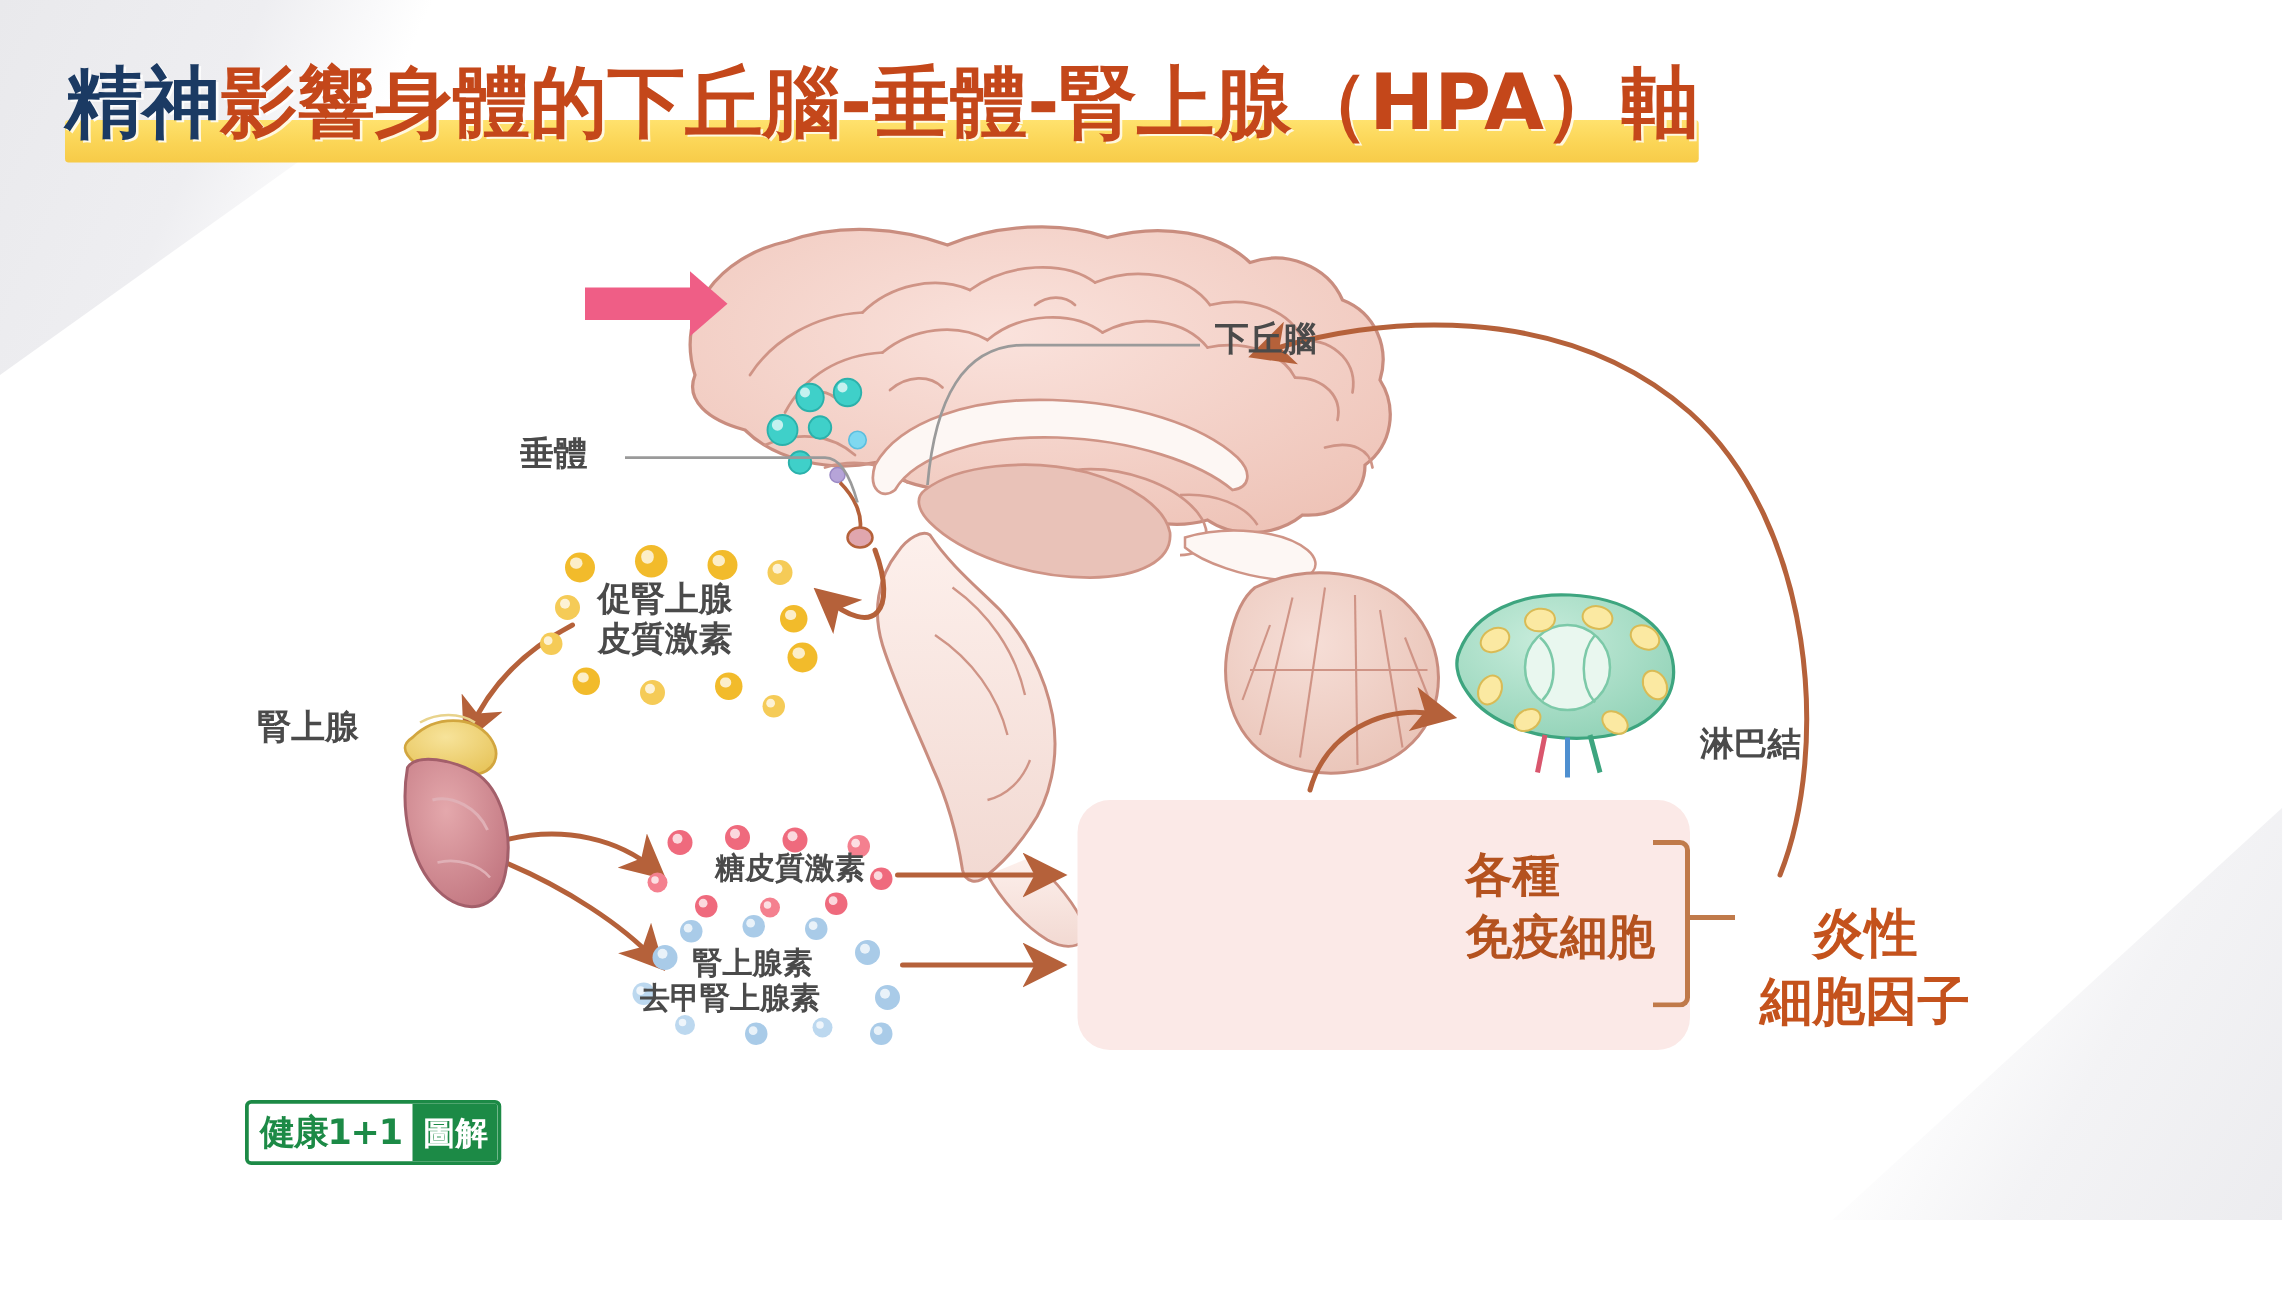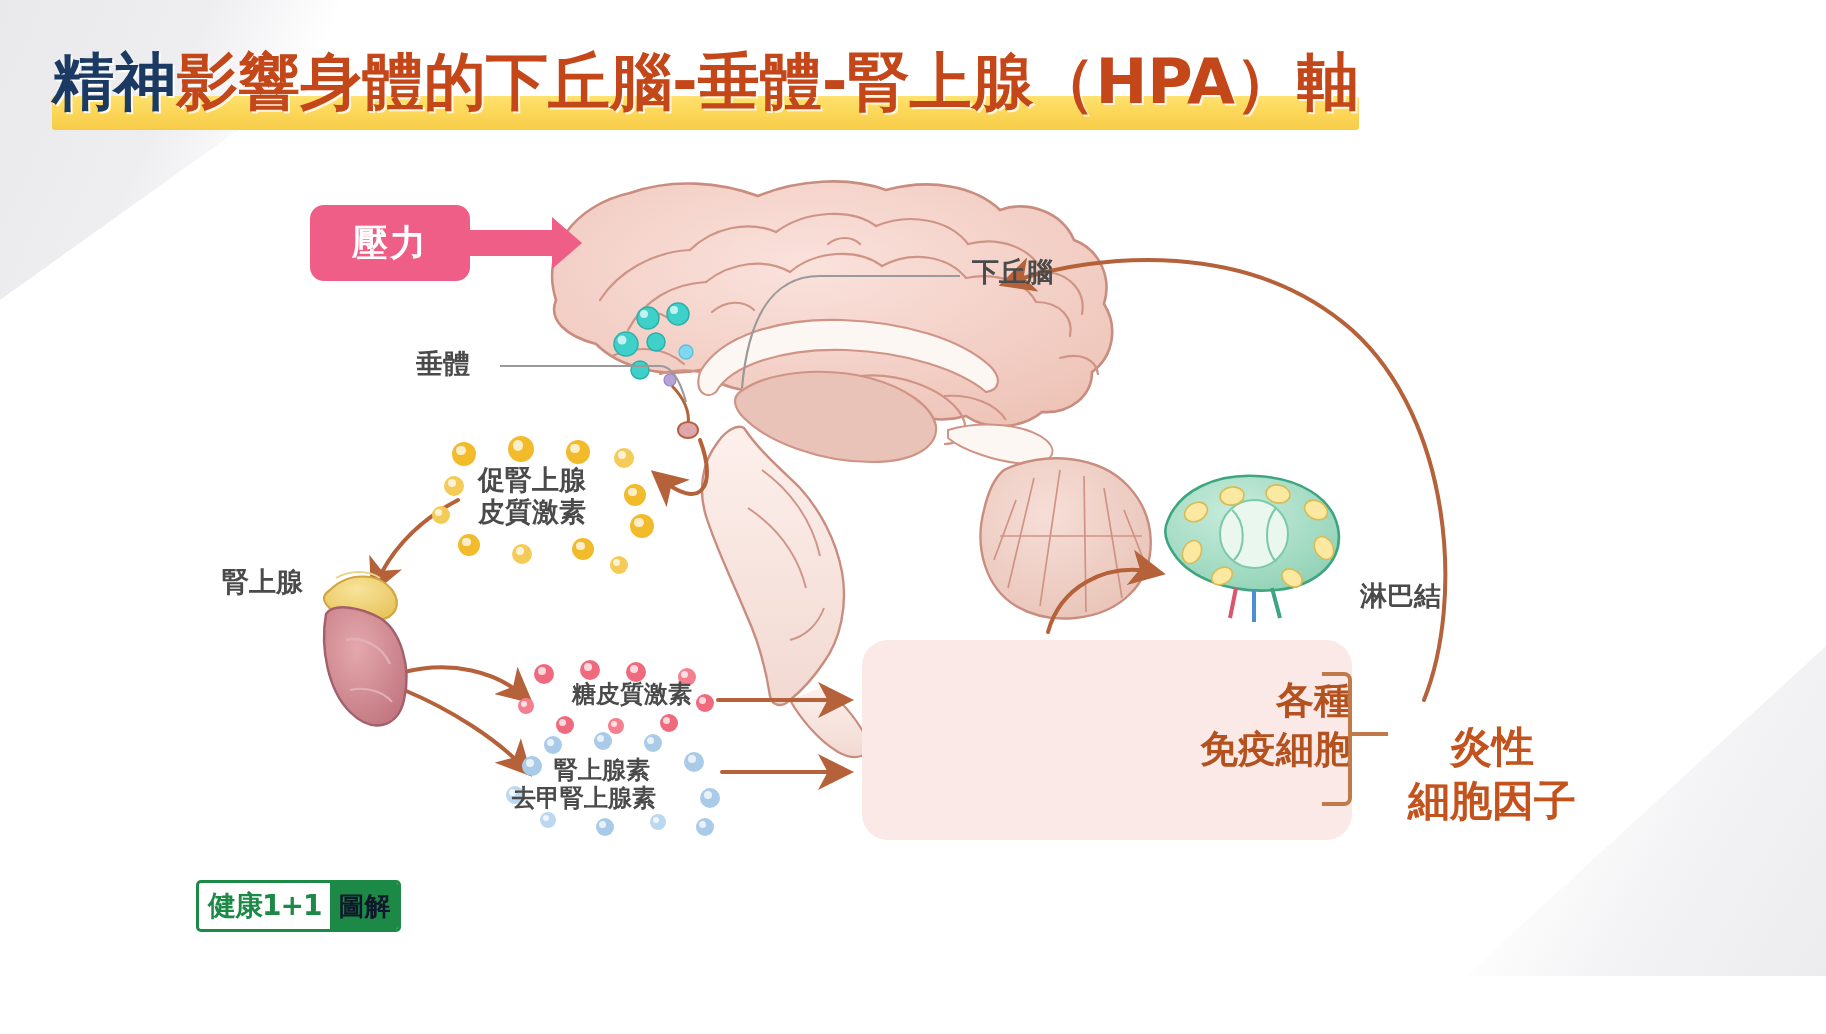--- a/index.html
+++ b/index.html
@@ -49,37 +49,37 @@
     border-left:30px solid #ef5e86;}
 
   
   .dot{position:absolute;border-radius:50%;}
   .dot::after{content:"";position:absolute;left:18%;top:16%;width:40%;height:40%;
     border-radius:50%;background:rgba(255,255,255,.75);}
 
   
   .immune-panel{position:absolute;left:862px;top:640px;width:490px;height:200px;
     background:#fbe9e7;border-radius:26px;}
-  .immune-text{position:absolute;left:1172px;top:676px;width:180px;text-align:right;
+  .immune-text{position:absolute;left:1172px;top:676px;width:180px;text-align:left;
     font-size:38px;font-weight:bold;color:#b4521f;line-height:1.28;
     font-family:"DejaVu Sans","Liberation Sans",sans-serif;}
   .bracket{position:absolute;left:1322px;top:672px;width:26px;height:126px;
     border:4px solid #c07a4a;border-left:none;border-radius:0 8px 8px 0;}
   .bracket-stem{position:absolute;left:1348px;top:732px;width:40px;height:4px;background:#c07a4a;}
 
   .cyto{position:absolute;left:1392px;top:720px;width:200px;text-align:center;
     font-size:42px;font-weight:bold;color:#c4521c;line-height:1.28;
     font-family:"DejaVu Sans","Liberation Sans",sans-serif;}
 
   
   .logo{position:absolute;left:196px;top:880px;height:46px;display:flex;
     border:3px solid #1c8a46;border-radius:5px;overflow:hidden;background:#fff;}
   .logo-a{display:flex;align-items:center;padding:0 9px;color:#1c8a46;
     font-size:28px;font-weight:bold;font-family:"DejaVu Sans","Liberation Sans",sans-serif;letter-spacing:-1px;text-align:right;}
-  .logo-b{display:flex;align-items:center;padding:0 8px;background:#1c8a46;color:#0f172a;
+  .logo-b{display:flex;align-items:center;padding:0 8px;background:#1c8a46;color:#ffffff;
     font-size:26px;font-weight:bold;font-family:"DejaVu Sans","Liberation Sans",sans-serif;}
 
   .source{position:absolute;left:1000px;top:884px;font-size:27px;color:#555;
     font-family:"DejaVu Sans","Liberation Sans",sans-serif;white-space:nowrap;}
 
   svg.overlay{position:absolute;left:0;top:0;width:1826px;height:1034px;pointer-events:none;}
 </style>
 </head>
 <body>
 
@@ -336,23 +336,20 @@
         <path d="M1022 796 L1050 808"></path>
           <path d="M1022 768 L1050 752"></path>
       </g>
       <circle cx="1000" cy="782" r="5" fill="#6a8d7d"></circle>
 
       <circle cx="1062" cy="778" r="36" fill="#f6f0de" stroke="#e6c27a" stroke-width="4"></circle>
       <circle cx="1062" cy="778" r="28" fill="url(#gRBC)"></circle>
     </g>
   </svg>
 
-  <div class="stress-pill">
-    <span>壓力</span>
-  </div>
   <div class="stress-arrow"></div>
   <div class="stress-head"></div>
 
   <div>
     <div class="dot" style="left:452px;top:442px;width:24px;height:24px;background:#f2bb2b;"></div>
     <div class="dot" style="left:508px;top:436px;width:26px;height:26px;background:#f2bb2b;"></div>
     <div class="dot" style="left:566px;top:440px;width:24px;height:24px;background:#f2bb2b;"></div>
     <div class="dot" style="left:614px;top:448px;width:20px;height:20px;background:#f5cb57;"></div>
     <div class="dot" style="left:444px;top:476px;width:20px;height:20px;background:#f5cb57;"></div>
     <div class="dot" style="left:624px;top:484px;width:22px;height:22px;background:#f2bb2b;"></div>
@@ -391,21 +388,21 @@
   </div>
 
   <div class="lbl" style="left:972px;top:256px;">下丘腦</div>
   <div class="lbl" style="left:416px;top:348px;">垂體</div>
 
   <div class="lbl" style="left:478px;top:464px;text-align:center;">
     <div>促腎上腺</div>
     <div>皮質激素</div>
   </div>
 
-  <div class="lbl" style="left:222px;top:566px;">腎上腺</div>
+  <div class="lbl" style="left:206px;top:566px;">腎上腺</div>
 
   <div class="lbl sm" style="left:540px;top:680px;margin-left:32px;">糖皮質激素</div>
 
   <div class="lbl sm" style="left:548px;top:756px;text-align:center;">
     <div>腎上腺素</div>
     <div style="margin-left:-36px;">去甲腎上腺素</div>
   </div>
 
   <div class="lbl" style="left:1328px;top:580px;margin-left:32px;">淋巴結</div>
 

